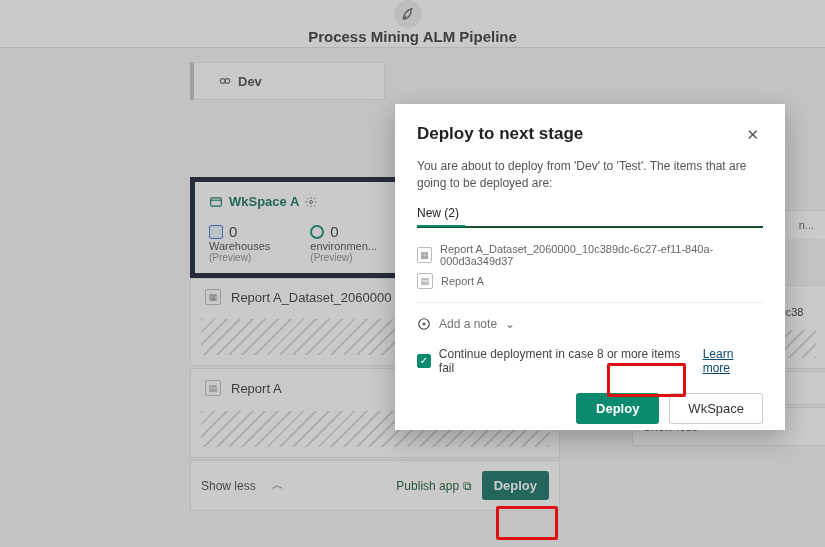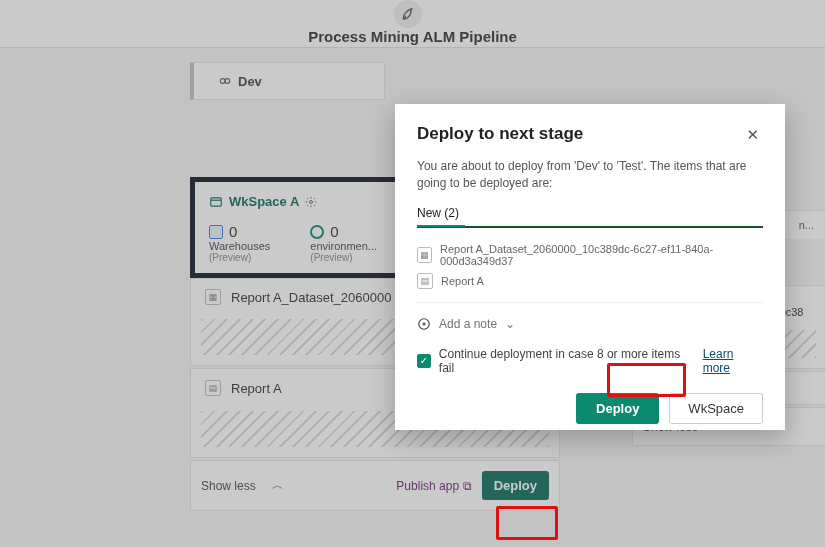--- a/index.html
+++ b/index.html
@@ -117,21 +117,21 @@
     background:#fff;
     border:1px solid #e5e5e5;
     display:flex;
     align-items:center;
     padding: 10px 10px;
     gap:10px;
     margin-top: 2px;
   }
   .show-less { font-size:12px; color:#444; display:flex;align-items:center;gap:16px; }
   .spacer { flex:1; }
-  .publish-link { color:#701a75; font-size:12px; display:flex;align-items:center;gap:4px; }
+  .publish-link { color:#14532d; font-size:12px; display:flex;align-items:center;gap:4px; }
   .deploy-btn {
     background:#0b6a5d;color:#fff;border:none;
     padding:7px 12px;border-radius:3px;font-size:13px;font-weight:600;
   }
   .red-box1 {
     position:absolute;
     border:3px solid #d11;
     border-radius:2px;
     top:506px; left:496px; width:62px; height:34px;
     pointer-events:none;

